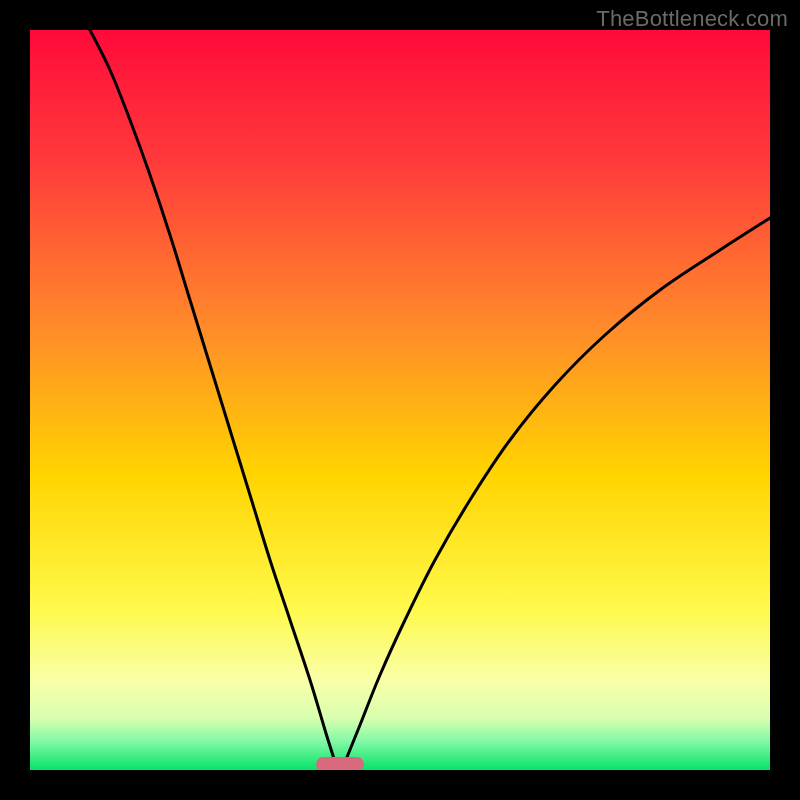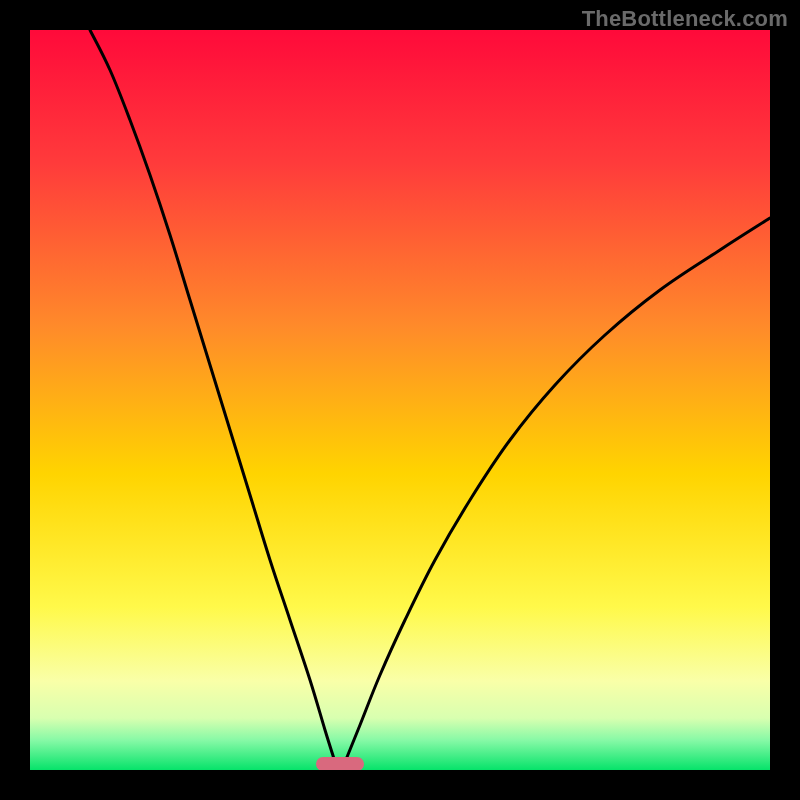--- a/index.html
+++ b/index.html
@@ -9,21 +9,20 @@
     height: 800px;
     background: #000;
     overflow: hidden;
     font-family: Arial, Helvetica, sans-serif;
   }
   .frame {
     position: absolute;
     left: 0; top: 0;
     width: 800px; height: 574px;
     background: #000;
-    font-weight: bold;
   }
   .plot {
     position: absolute;
     left: 30px;
     top: 30px;
     width: 740px;
     height: 740px;
     overflow: hidden;
   }
   .gradient {

